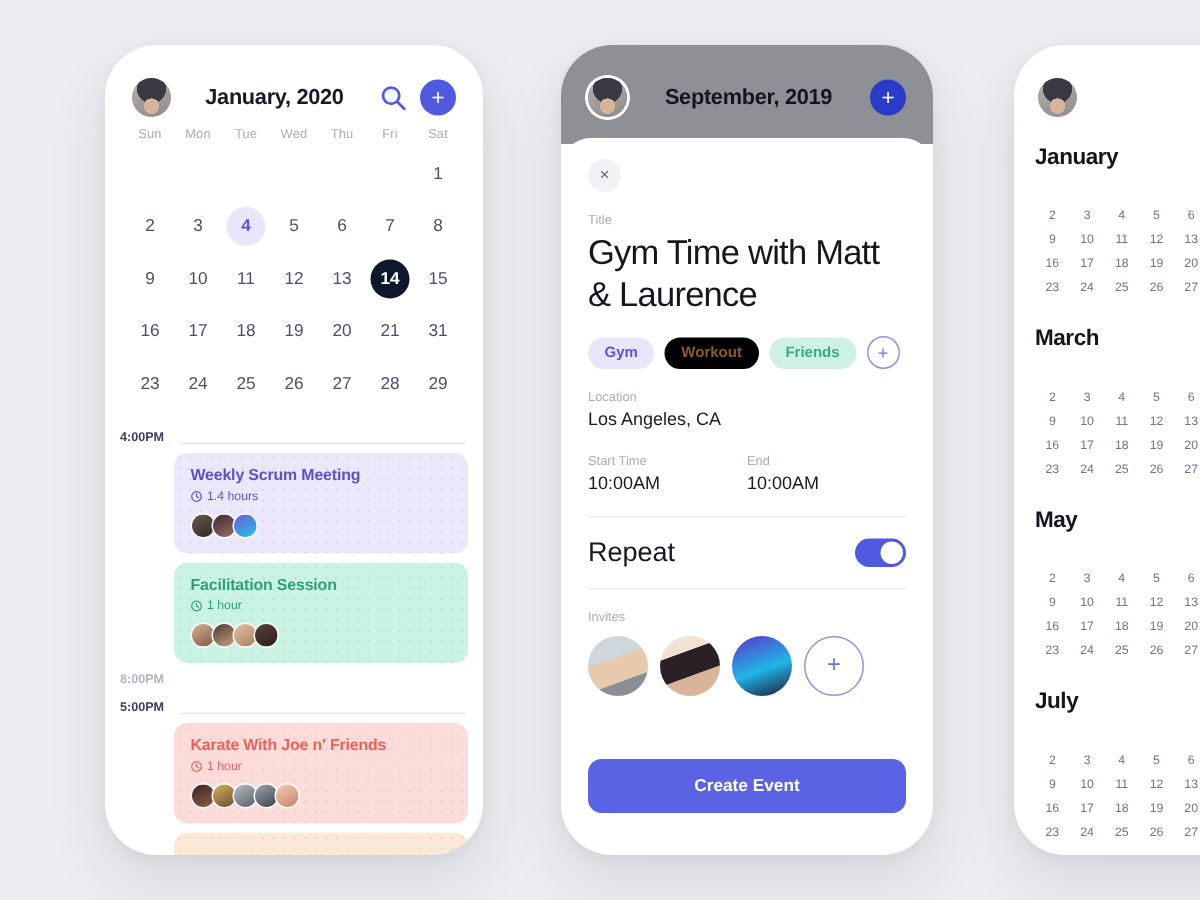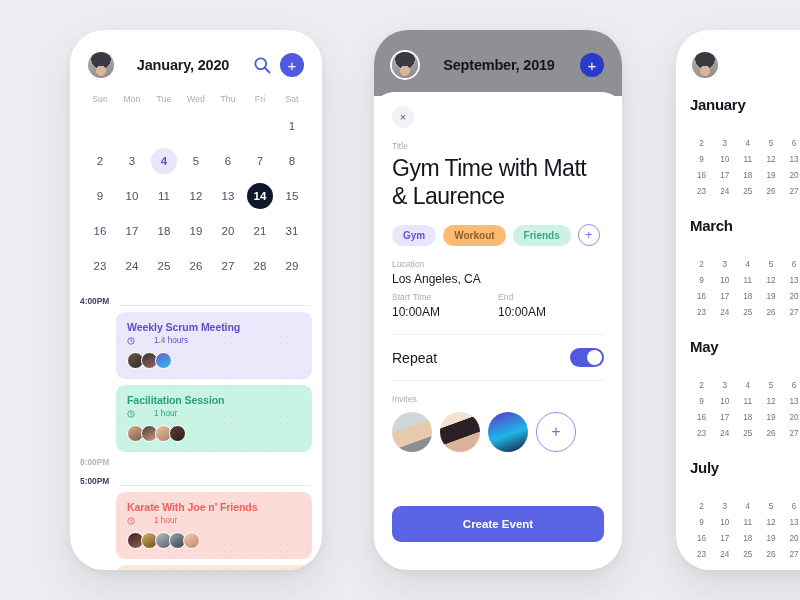--- a/index.html
+++ b/index.html
@@ -51,21 +51,21 @@
     background: #4f5ae0;
     display: flex; align-items: center; justify-content: center;
     color: #fff; font-size: 15px; line-height: 1; font-weight: 300;
   }
 
   
   .dow-row, .day-row {
     display: grid; grid-template-columns: repeat(7, 1fr);
     padding: 0 14px;
   }
-  .dow-row { margin-top: 10px; }
+  .dow-row { }
   .dow {
     text-align: center; font-size: 8.6px; color: #a9abbb;
     letter-spacing: .1px;
   }
   .day-row { margin-top: 9px; }
   .cell {
     height: 26px; display: flex; align-items: center; justify-content: center;
     font-size: 11.5px; color: #4b4f6b; font-weight: 500;
   }
   .cell span {
@@ -84,21 +84,21 @@
   .tl-line { flex: 1; height: 1px; background: #e6e7ee; }
 
   .ev {
     margin: 6px 10px 0 46px;
     border-radius: 9px;
     padding: 9px 11px 10px 11px;
     background-image: radial-gradient(rgba(120,120,160,.14) .7px, transparent .8px);
     background-size: 7px 7px;
   }
   .ev-title { font-size: 10.6px; font-weight: bold; letter-spacing: -.1px; }
-  .ev-dur { font-size: 8.2px; margin-top: 3px; display: flex; align-items: center; gap: 19px; }
+  .ev-dur { font-size: 8.2px; margin-top: 3px; display: flex; align-items: center; gap: 3px; }
   .clock { width: 8px; height: 8px; }
   .faces { display: flex; margin-top: 7px; }
   .face {
     width: 17px; height: 17px; border-radius: 50%;
     border: 1.6px solid #fff; margin-right: -3px;
     background-size: cover;
   }
   .ev.purple { background-color: #ebe8fb; }
   .ev.purple .ev-title, .ev.purple .ev-dur { color: #5b52c9; }
   .ev.mint   { background-color: #c9f3e2; }
@@ -146,36 +146,36 @@
   .big-title {
     font-size: 23px; color: #141620; line-height: 1.22;
     letter-spacing: -.5px; margin-top: 3px;
   }
   .tags { display: flex; align-items: center; gap: 7px; margin-top: 14px; }
   .tag {
     padding: 5px 11px; border-radius: 14px;
     font-size: 10px; font-weight: bold;
   }
   .tag.gym     { background: #e9e6fb; color: #5b54d6; }
-  .tag.workout { background: #fdba74; color: #8b5e2a; }
+  .tag.workout { background: #000000; color: #8b5e2a; }
   .tag.friends { background: #cdf2e4; color: #3aa98a; }
   .tag-add {
     width: 22px; height: 22px; border-radius: 50%;
     border: 1.2px solid #8e93e8; color: #6b71e5;
     display: flex; align-items: center; justify-content: center;
     font-size: 12px; line-height: 1;
   }
-  .two-col { display: flex; gap: 0; margin-top: 6px; }
+  .two-col { display: flex; gap: 0; margin-top: 16px; }
   .two-col > div { flex: 1; }
   .divider { height: 1px; background: #ebecf1; margin-top: 15px; }
   .repeat-row {
     display: flex; align-items: center; justify-content: space-between;
     padding: 13px 0 13px 0;
   }
-  .repeat-label { font-size: 14px; color: #15172099; color: #161822; }
+  .repeat-label { font-size: 18px; color: #15172099; color: #161822; }
   .toggle {
     width: 34px; height: 19px; border-radius: 10px; background: #4f5ae0;
     position: relative;
   }
   .toggle::after {
     content: ""; position: absolute; right: 2px; top: 2px;
     width: 15px; height: 15px; border-radius: 50%; background: #fff;
   }
   .invites { display: flex; align-items: center; gap: 8px; margin-top: 8px; }
   .inv {

